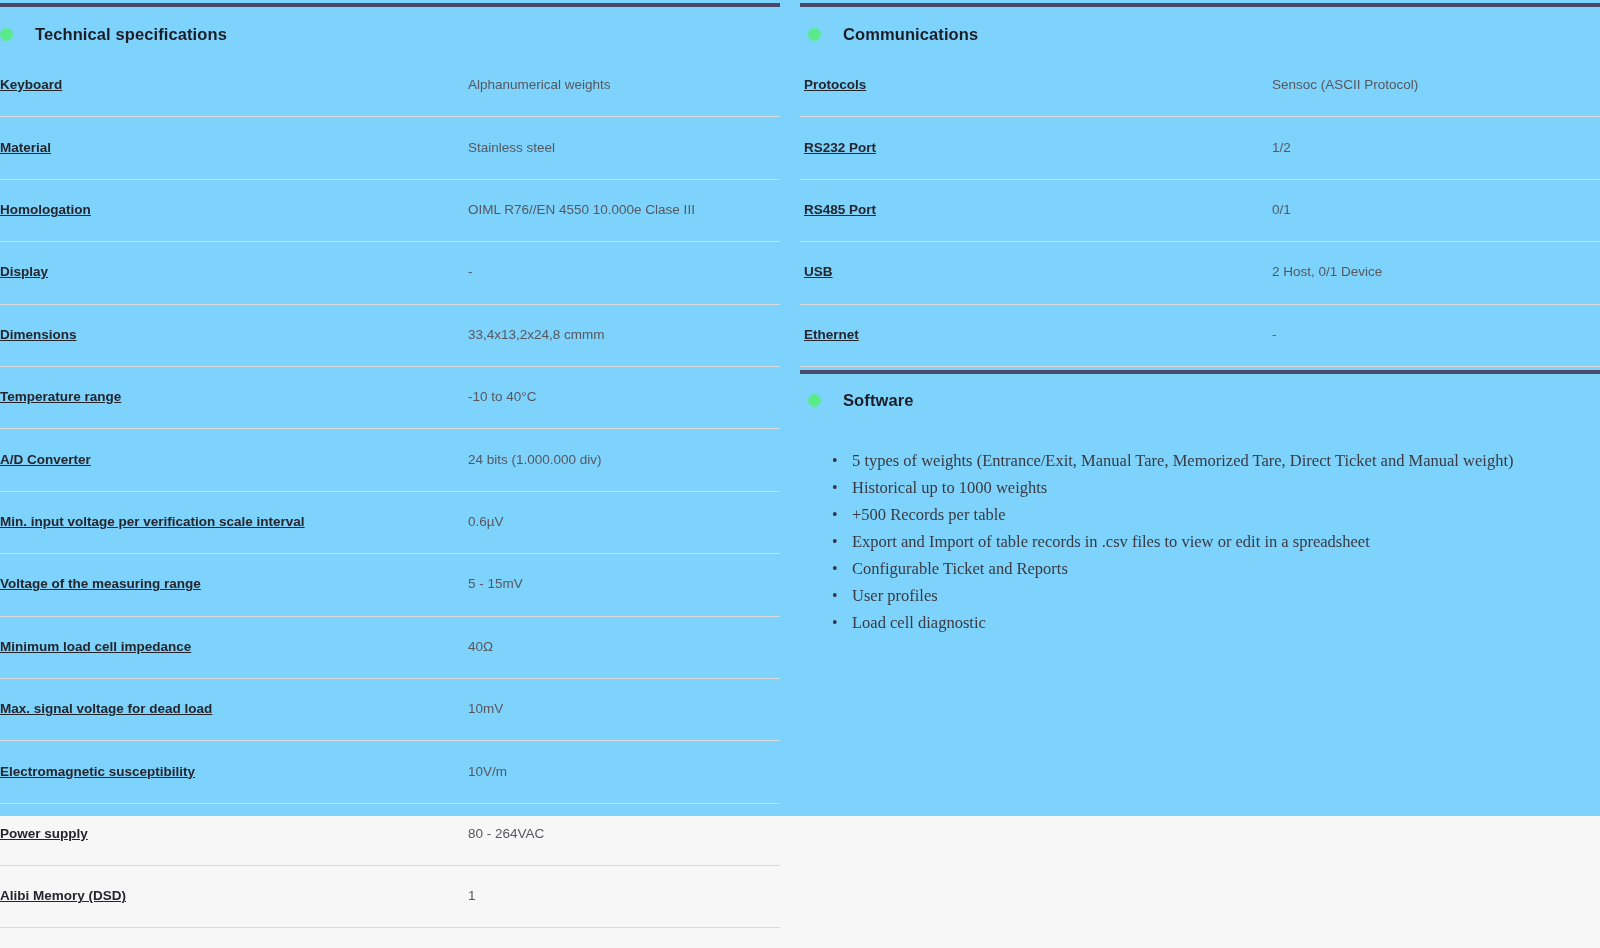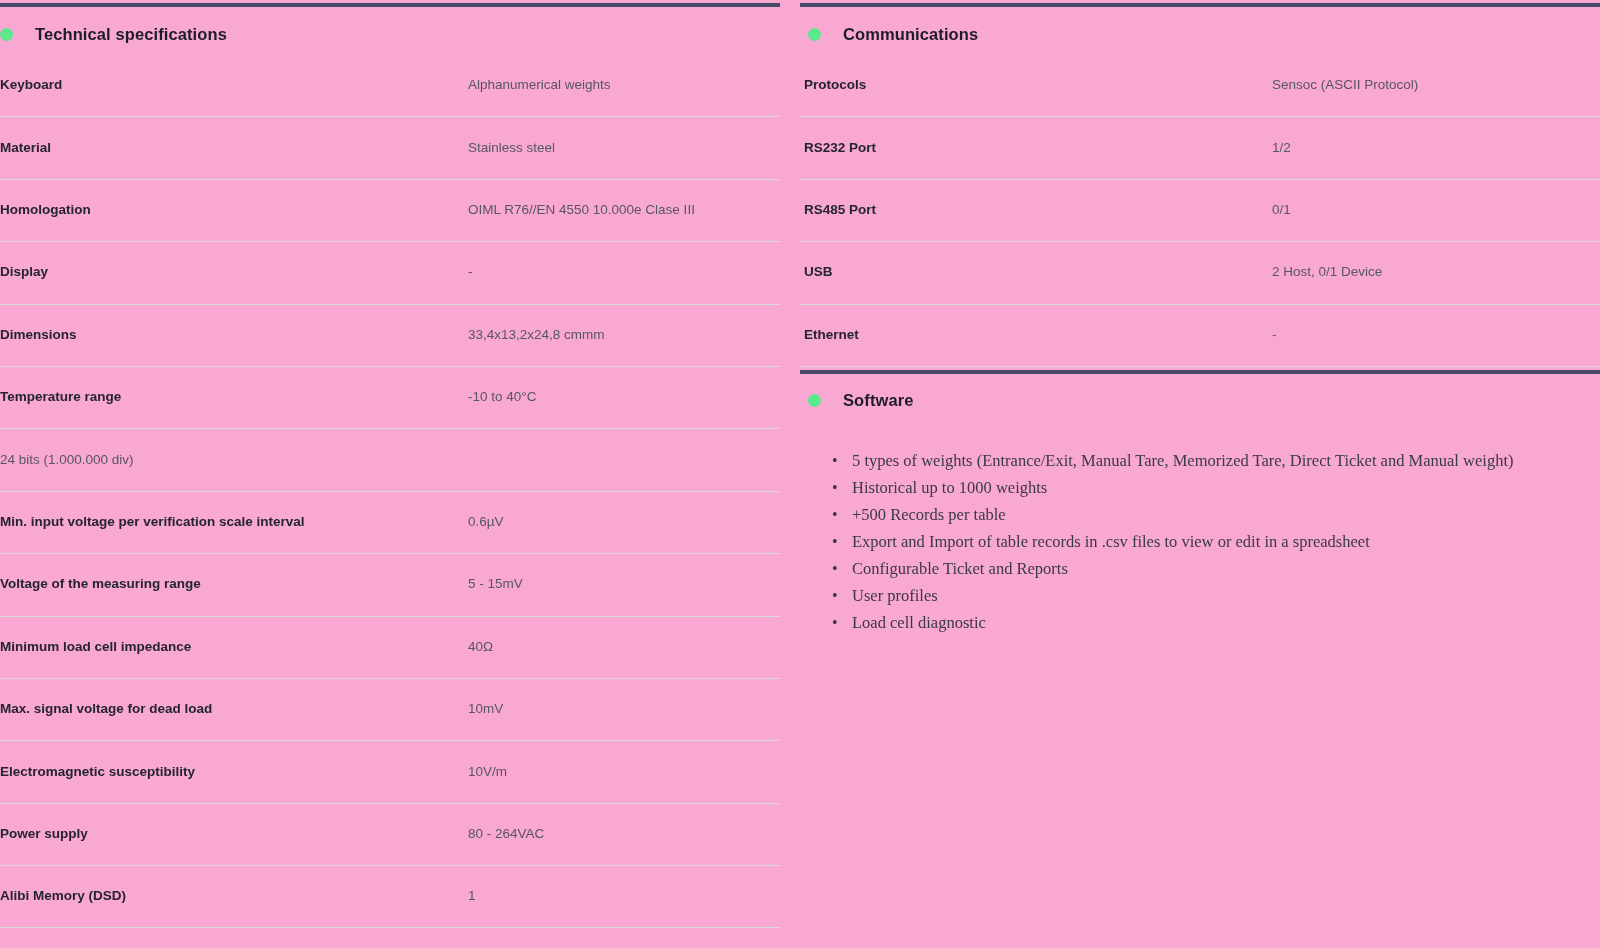--- a/index.html
+++ b/index.html
@@ -14,22 +14,22 @@
   }
   body {
     font-family: "Liberation Sans", "DejaVu Sans", sans-serif;
     color: #2b2b33;
     -webkit-font-smoothing: antialiased;
   }
 
   .page {
     position: relative;
     width: 1600px;
-    height: 948px;
-    background: #f9a8d4;
+    height: 816px;
+    background: #7dd3fc;
   }
 
   
   .columns {
     display: flex;
     width: 1600px;
     height: 948px;
     align-items: flex-start;
   }
   .col {
@@ -78,20 +78,21 @@
     align-items: center;
     height: 62.4px;
     border-bottom: 1px solid #d9d9d9;
   }
   .spec-row:first-child { border-top: none; }
   .spec-label {
     font-size: 13.5px;
     font-weight: bold;
     color: #25252d;
     line-height: 1.25;
+    text-decoration: underline;
   }
   .spec-value {
     font-size: 13.5px;
     color: #57575f;
     font-weight: normal;
     line-height: 1.25;
   }
   .col-left  .spec-label { width: 468px; flex: 0 0 468px; }
   .col-left  .spec-value { flex: 1 1 auto; }
   .col-right .spec-label { width: 472px; flex: 0 0 472px; padding-left: 4px; }
@@ -156,20 +157,21 @@
           </div>
           <div class="spec-row">
             <div class="spec-label">Dimensions</div>
             <div class="spec-value">33,4x13,2x24,8 cmmm</div>
           </div>
           <div class="spec-row">
             <div class="spec-label">Temperature range</div>
             <div class="spec-value">-10 to 40°C</div>
           </div>
           <div class="spec-row">
+            <div class="spec-label">A/D Converter</div>
             <div class="spec-value">24 bits (1.000.000 div)</div>
           </div>
           <div class="spec-row">
             <div class="spec-label">Min. input voltage per verification scale interval</div>
             <div class="spec-value">0.6µV</div>
           </div>
           <div class="spec-row">
             <div class="spec-label">Voltage of the measuring range</div>
             <div class="spec-value">5 - 15mV</div>
           </div>

